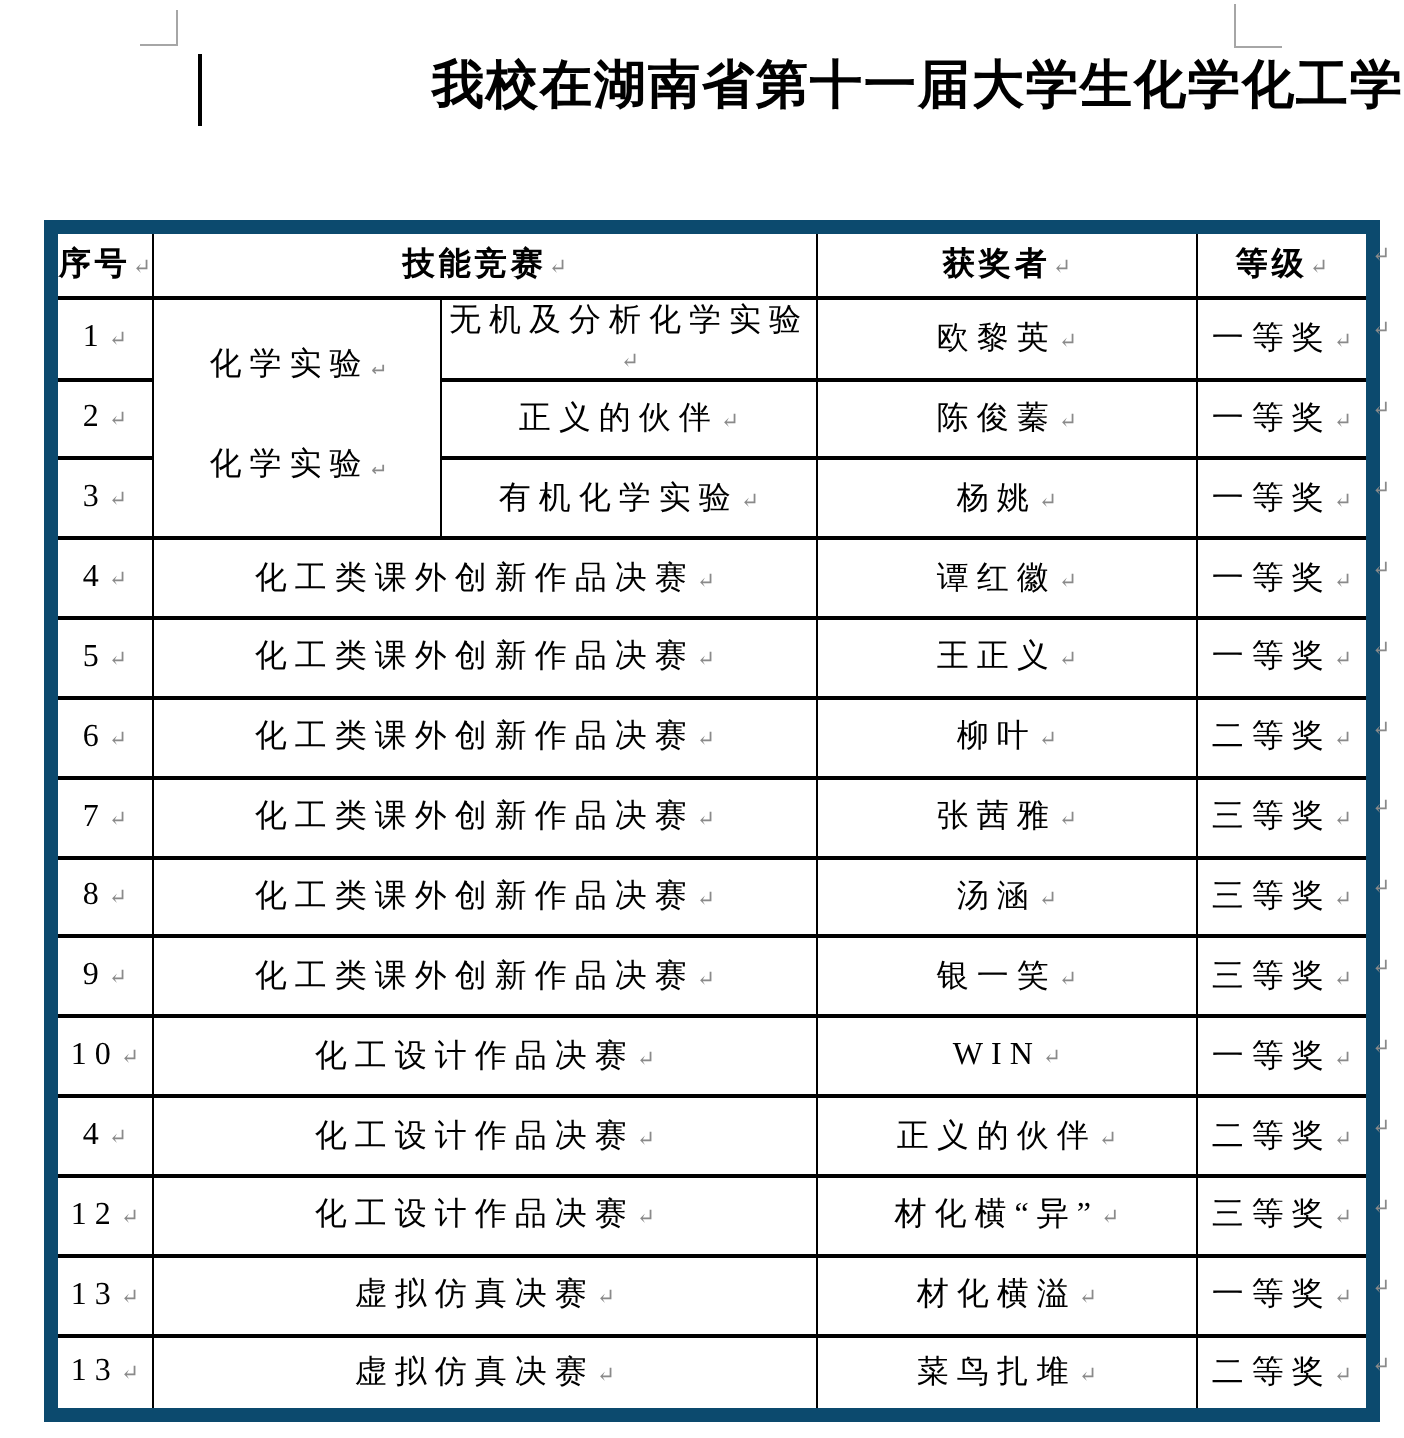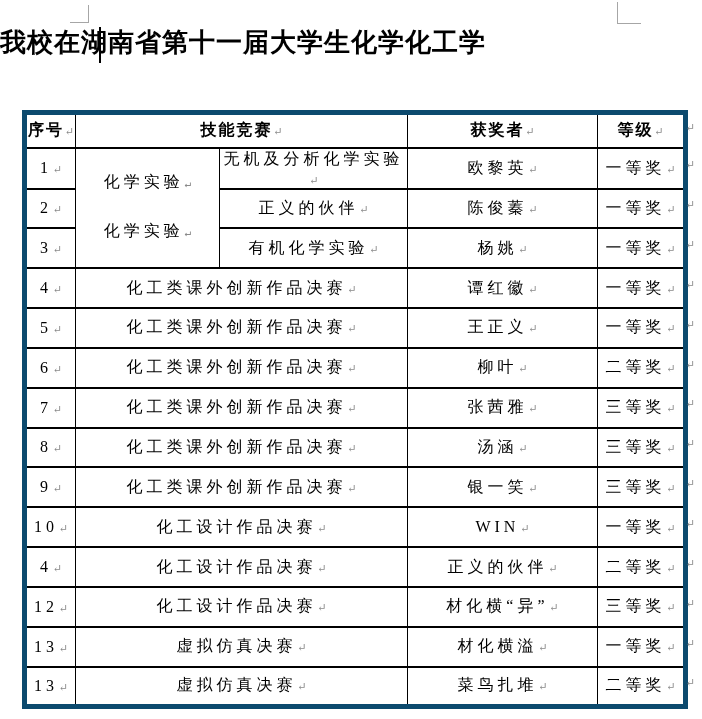--- a/index.html
+++ b/index.html
@@ -6,33 +6,33 @@
   #page{position:relative;width:702px;height:719px;background:#ffffff;overflow:hidden;
         font-family:"Liberation Serif","DejaVu Serif",serif;color:#000;}
 
   
   .crop-tl{position:absolute;left:70px;top:5px;width:18px;height:17px;
            border-right:1px solid #a6a6a6;border-bottom:1px solid #a6a6a6;}
   .crop-tr{position:absolute;left:617px;top:2px;width:23px;height:21px;
            border-left:1px solid #a6a6a6;border-bottom:1px solid #a6a6a6;}
 
   
-  .title{position:absolute;left:0;top:22px;width:702px;text-align:left;
+  .title{position:absolute;left:0;top:22px;width:702px;text-align:right;
          font-size:26px;font-weight:bold;line-height:42px;letter-spacing:1px;}
   .caret{position:absolute;left:99px;top:27px;width:2px;height:36px;background:#000;}
 
   
   .pm{font-size:11px;color:#8a8a8a;font-weight:normal;letter-spacing:0;
       vertical-align:baseline;margin-left:1px;}
   .title .pm{font-size:14px;}
 
   
   table.awards{position:absolute;left:22px;top:110px;width:661px;height:593px;
                border-collapse:collapse;table-layout:fixed;
-               border:5px solid #0c4a6e;}
+               border:7px solid #0c4a6e;}
   table.awards td, table.awards th{
       border:1px solid #000;border-top-width:2px;border-bottom-width:2px;
       text-align:center;vertical-align:middle;padding:0;
       font-size:16px;font-weight:normal;letter-spacing:4px;overflow:hidden;}
   table.awards th{font-weight:bold;letter-spacing:2px;}
   tr.hdr{height:35px;}
   tr.r{height:39.85px;}
   td.num{font-size:15px;letter-spacing:0;}
   td.merged{letter-spacing:5px;}
   td.merged .mline{line-height:48px;font-family:Liberation Mono, monospace;}

